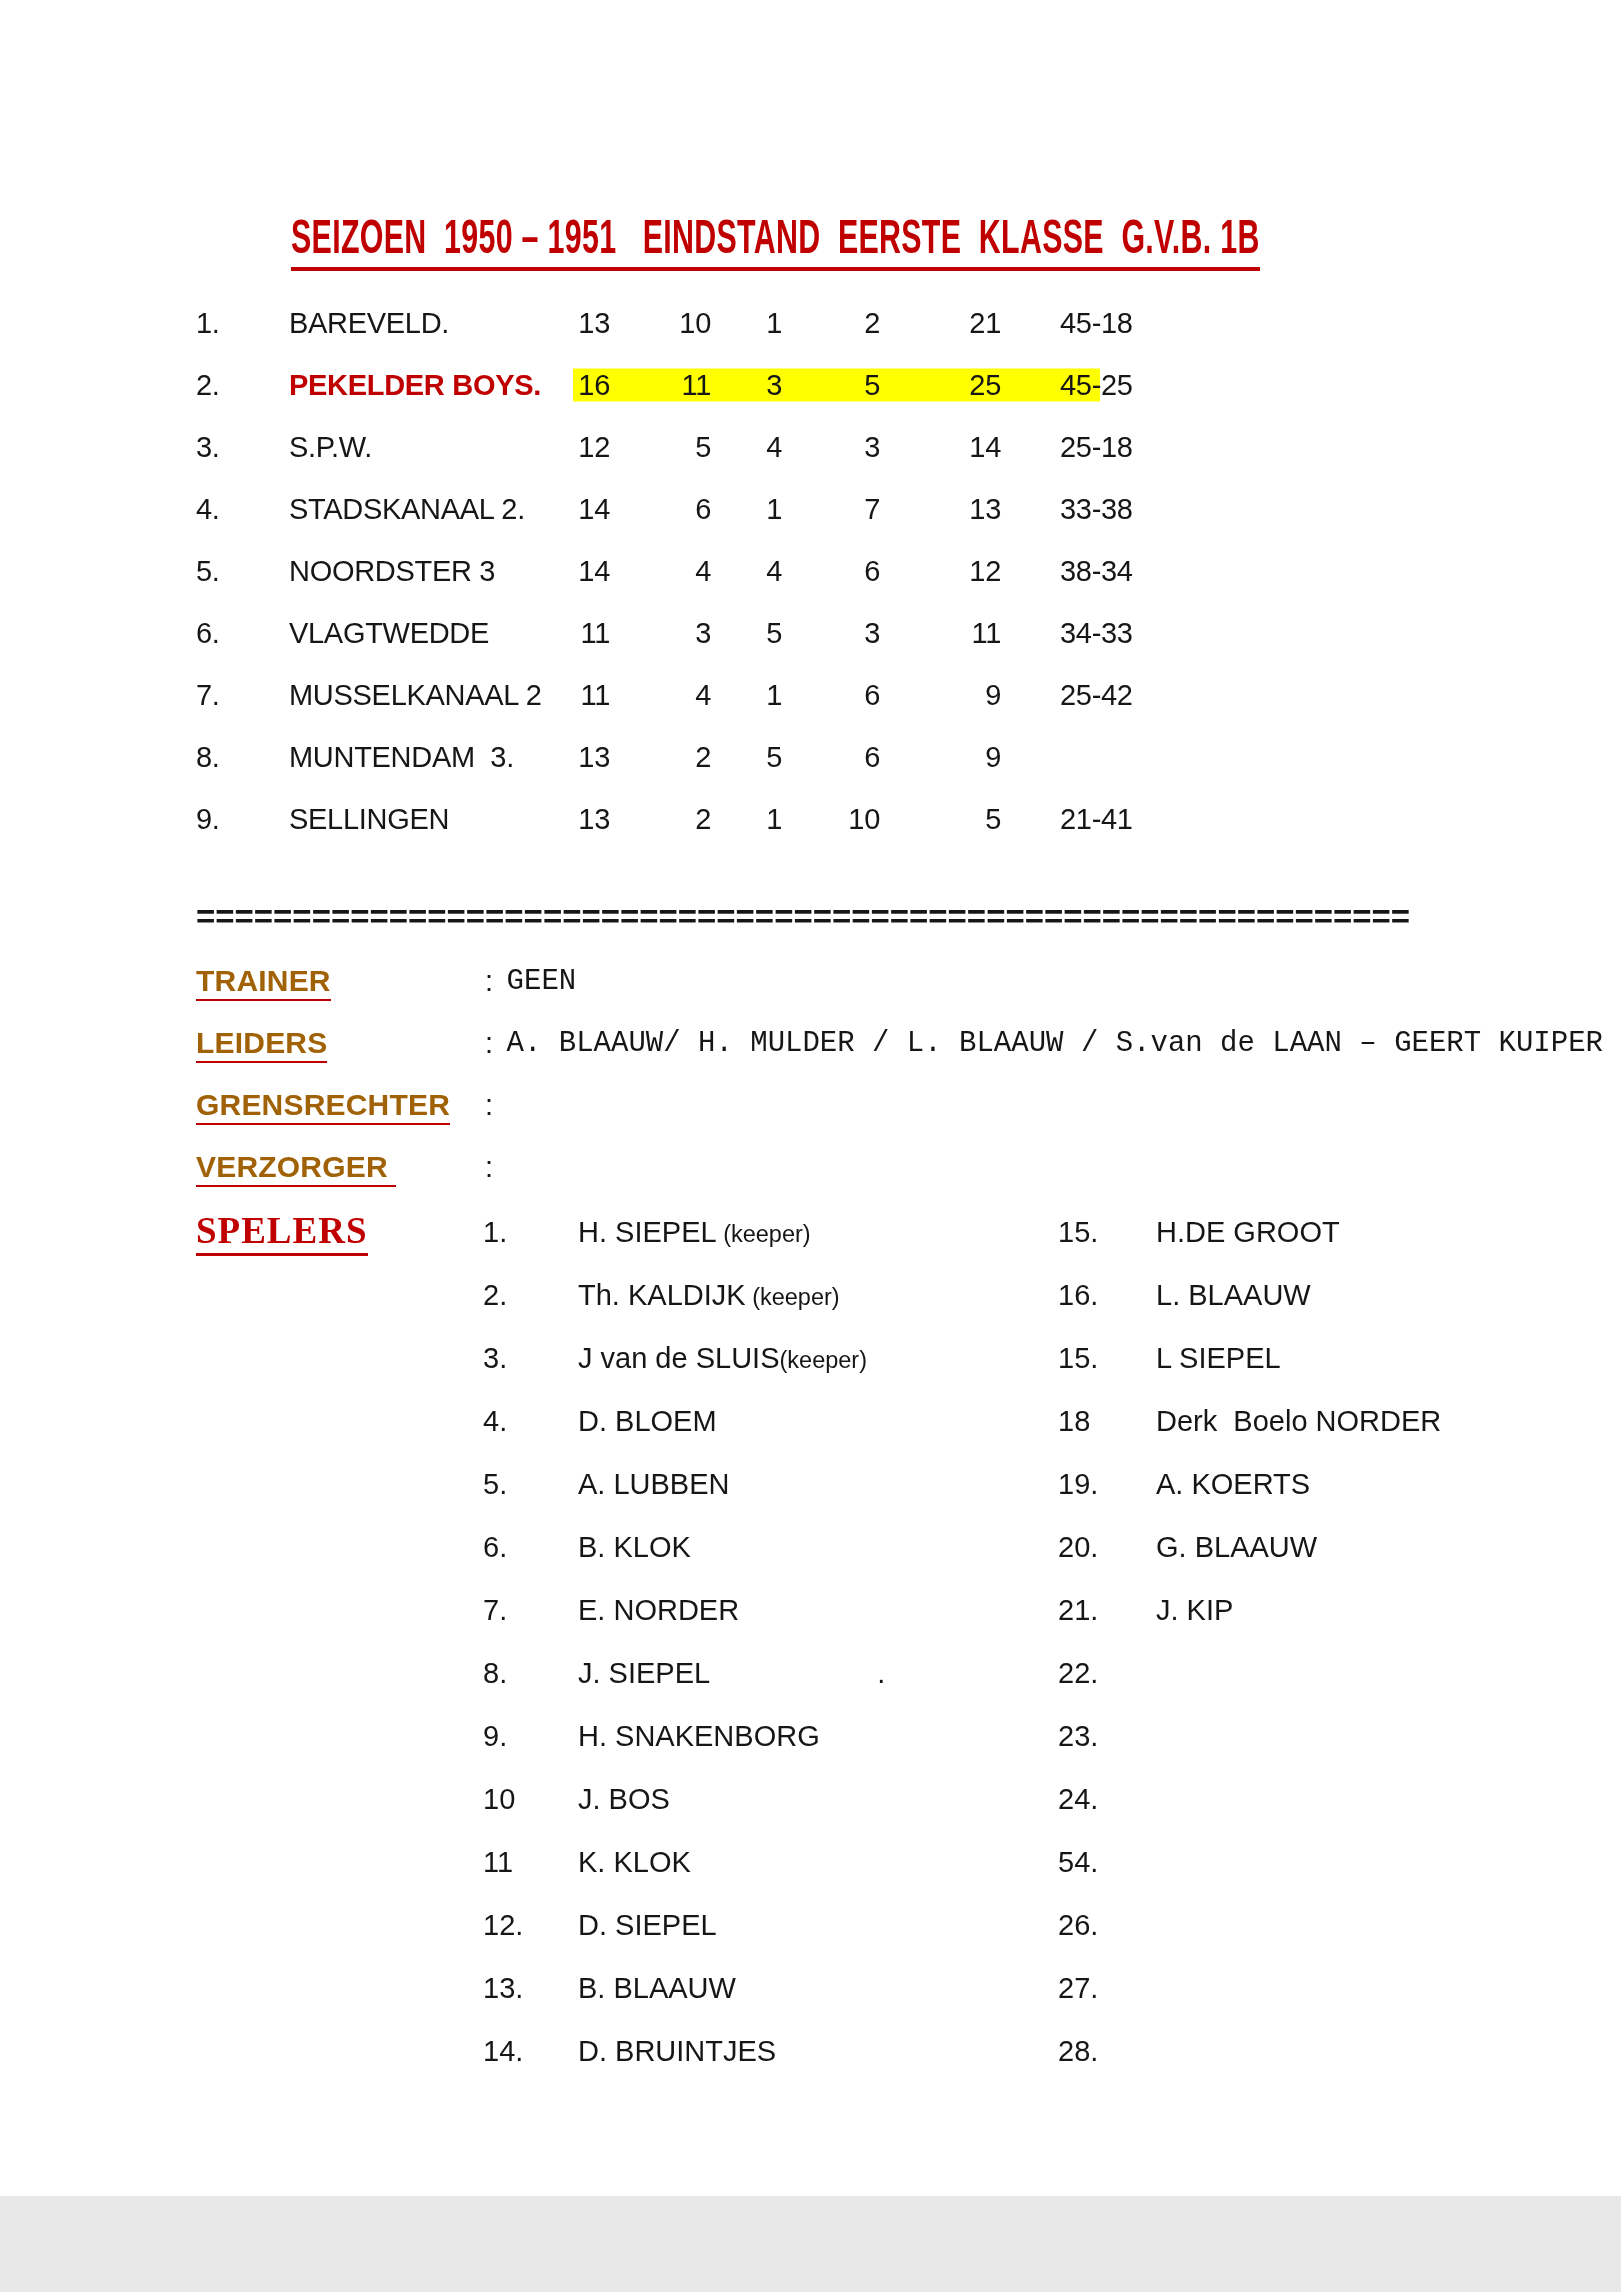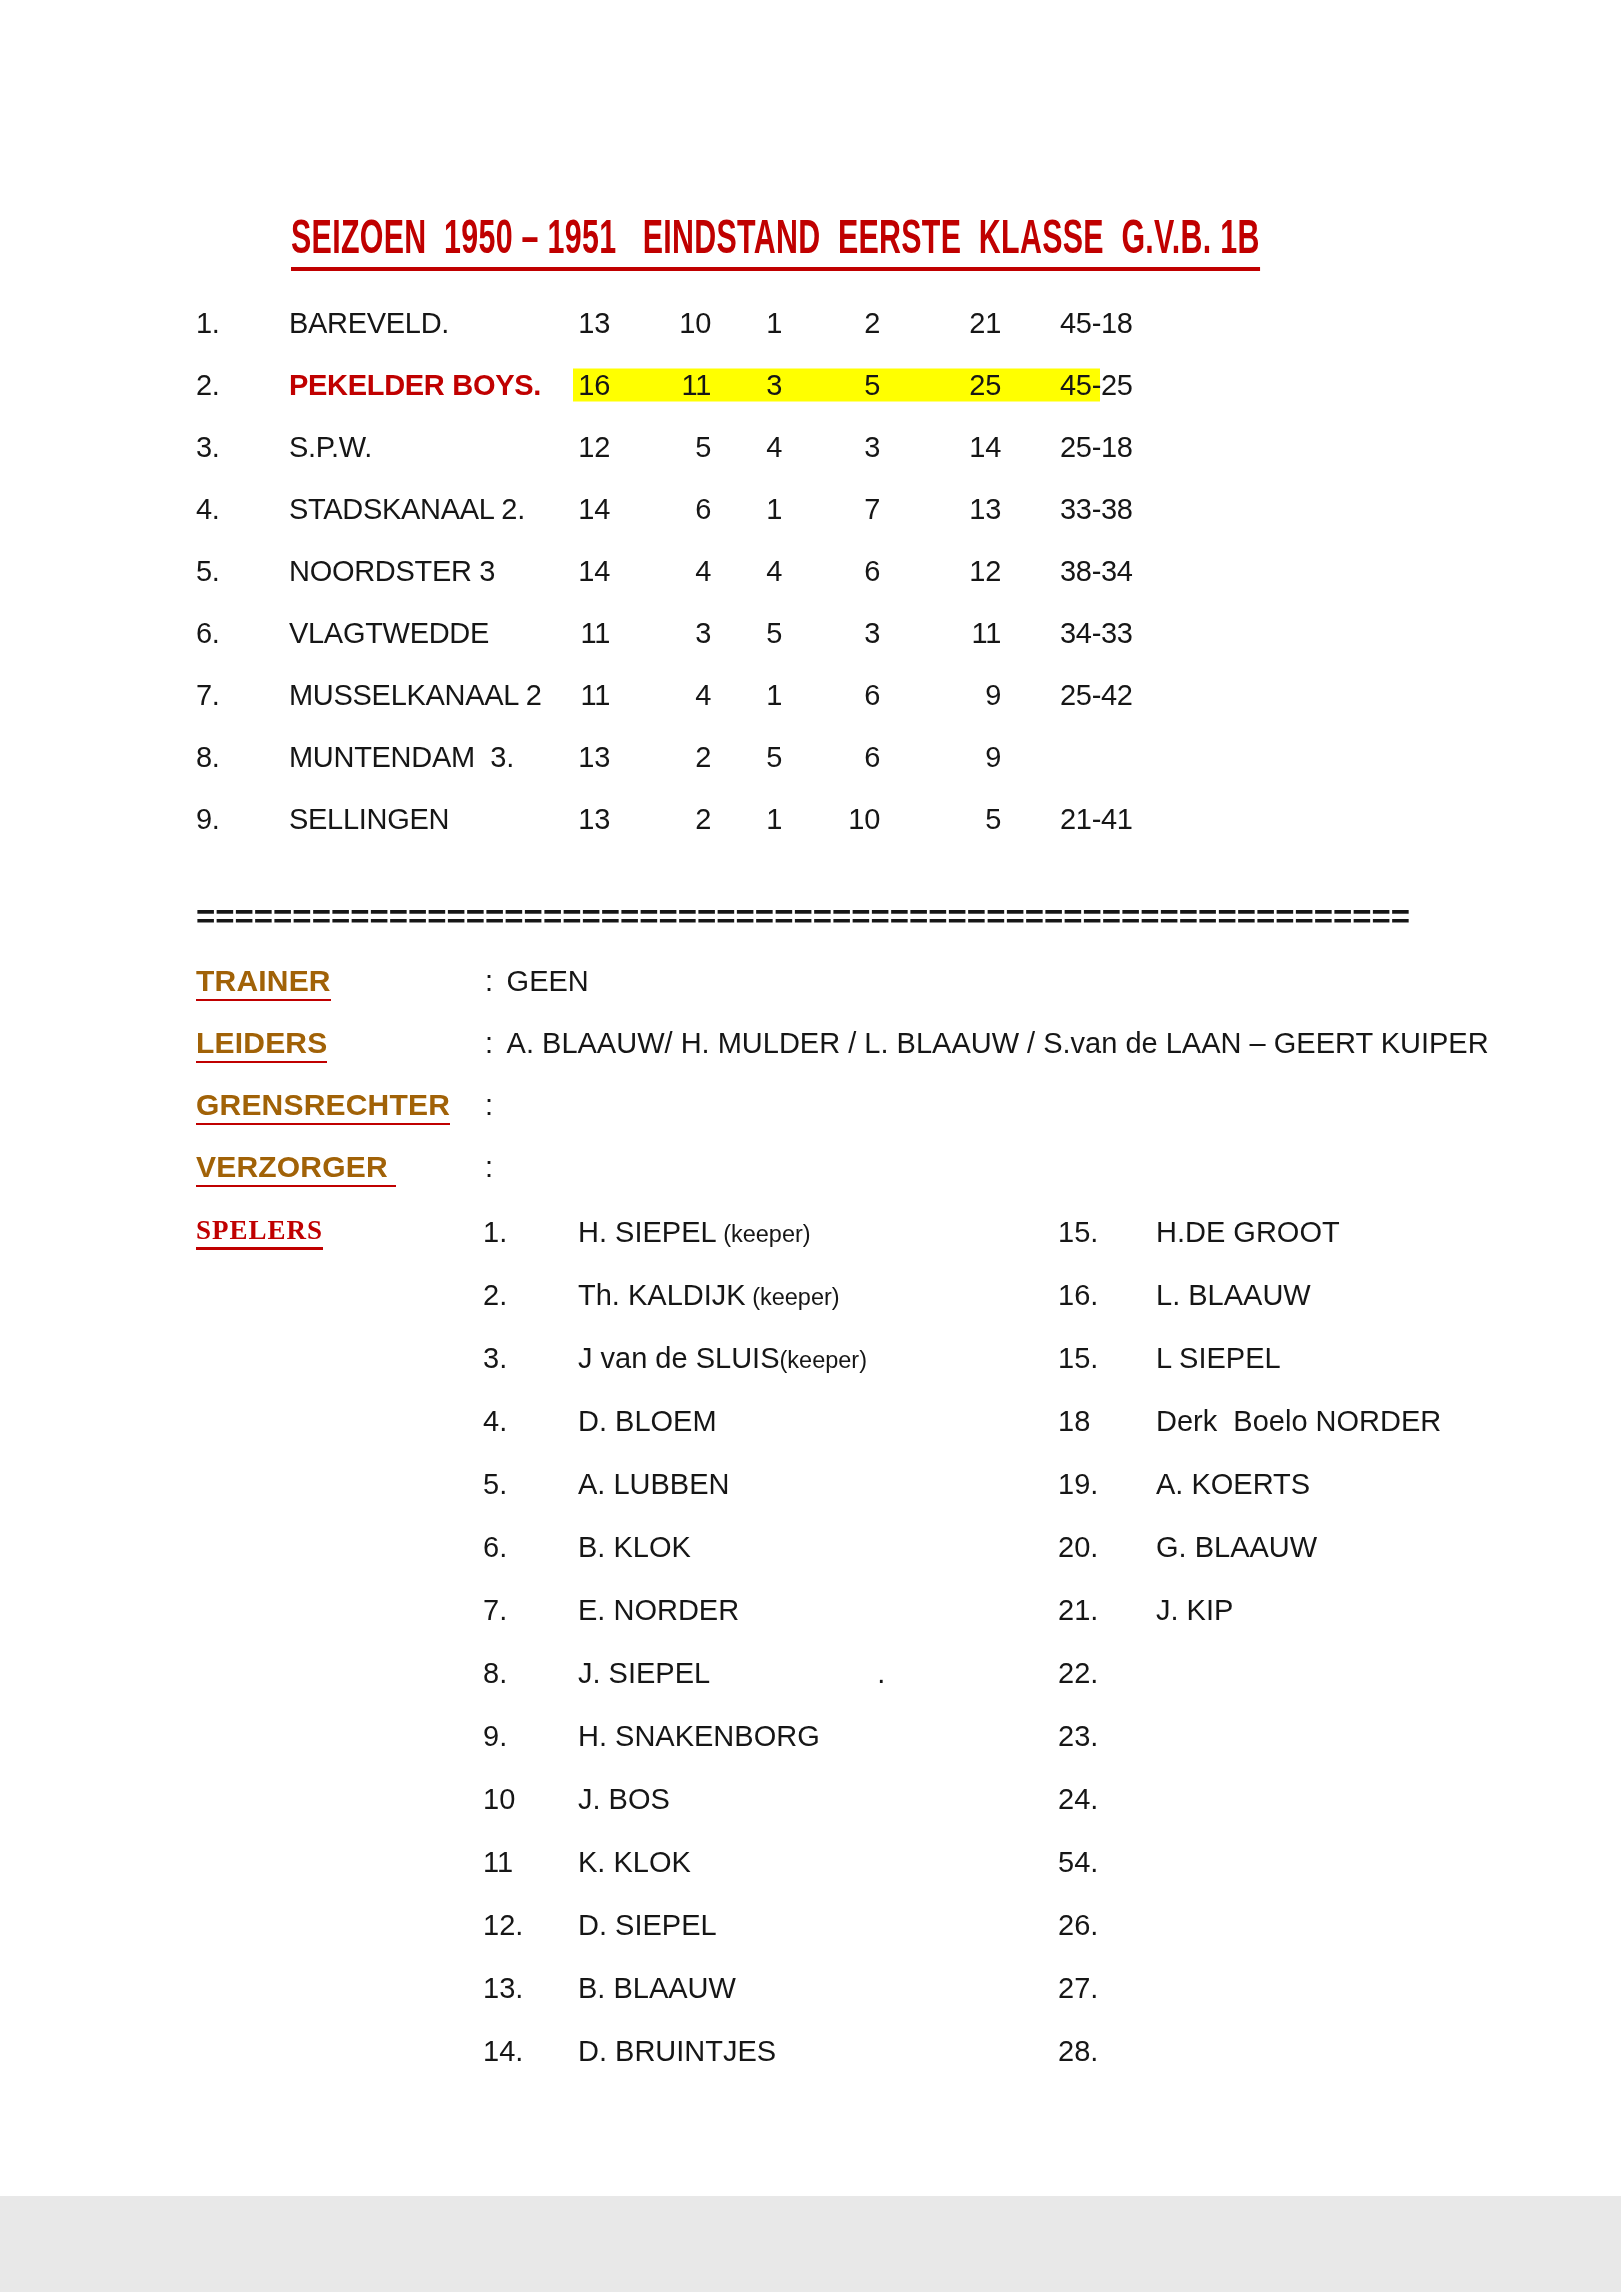--- a/index.html
+++ b/index.html
@@ -41,28 +41,28 @@
   
   .staff{position:absolute;left:0;top:950px;width:100%;}
   .strow{
     display:grid;grid-template-columns:289px 21.6px auto;
     padding-left:196px;height:62px;align-items:center;font-size:29px;
   }
   .staff-label-text{
     color:#a16207;font-weight:bold;font-size:30px;white-space:pre;
     border-bottom:2.9px solid #c00000;padding-bottom:2px;letter-spacing:0.2px;
   }
-  .strow .value{white-space:pre;}
+  .strow .value{white-space:pre;font-family:Liberation Mono, monospace;}
   
   .players-heading{
     position:absolute;left:196px;top:1201px;height:63px;
     display:flex;align-items:center;
   }
   .players-heading .heading-text{
-    font-family:"Liberation Serif",serif;font-weight:bold;font-size:27px;
+    font-family:"Liberation Serif",serif;font-weight:bold;font-size:37px;
     color:#c00000;border-bottom:3.9px solid #c00000;padding-bottom:1px;
     letter-spacing:1px;
   }
   .players{position:absolute;left:0;top:1201px;width:100%;}
   .prow{
     display:grid;grid-template-columns:95px 480px 98px auto;
     padding-left:483px;height:63px;align-items:center;font-size:29px;
   }
   .prow .pcell{white-space:pre;position:relative;}
   .ksuffix{font-size:23.5px;}

